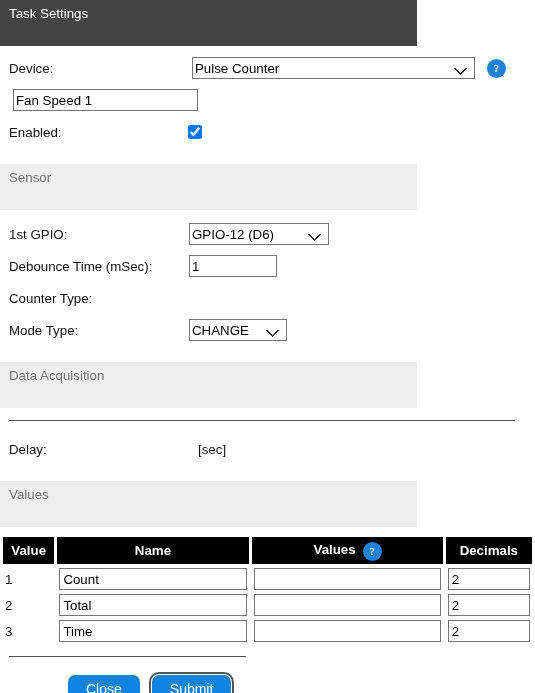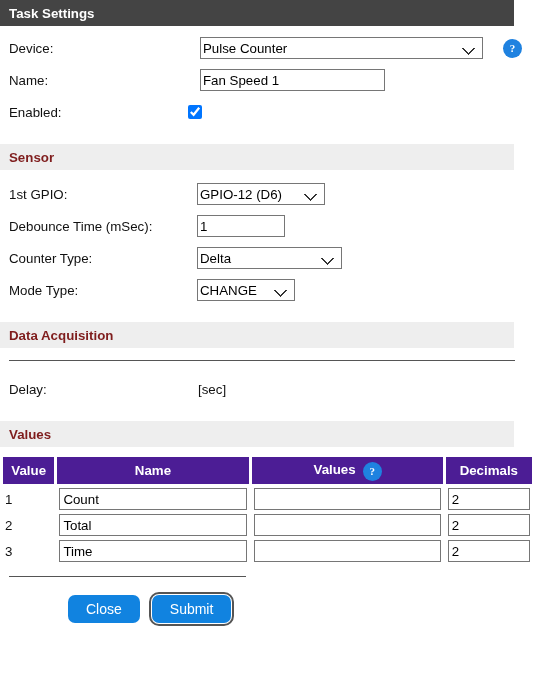--- a/index.html
+++ b/index.html
@@ -13,34 +13,34 @@
     font-family: "Liberation Sans", sans-serif;
     font-size: 13.3px;
     color: #000000;
     overflow: hidden;
     position: relative;
   }
 
   
   .bar {
     box-sizing: border-box;
-    width: 514px;
+    width: 417px;
     margin: 0;
-    padding: 5px 0 3px 9px;
-    font-weight: bold;
+    padding: 5px 0 23px 9px;
+    font-weight: normal;
     font-size: 13.3px;
     line-height: 18px;
   }
   .bar-dark {
     background: #444444;
     color: #ffffff;
   }
   .bar-light {
     background: #eeeeee;
-    color: #7f1d1d;
+    color: #737373;
   }
 
   
   .row {
     display: flex;
     align-items: center;
     height: 32px;
     padding-left: 9px;
     box-sizing: border-box;
   }
@@ -56,38 +56,38 @@
   
   select.ctl, input.ctl {
     box-sizing: border-box;
     font-family: "Liberation Sans", sans-serif;
     font-size: 13.3px;
     color: #000;
     background: #ffffff;
     border: 1px solid #767676;
     height: 22px;
     padding: 1px 2px;
-    margin: 12px;
+    margin: 4px;
     border-radius: 0;
   }
   select.ctl {
     -webkit-appearance: none;
     -moz-appearance: none;
     appearance: none;
     padding-right: 22px;
     background-image:
       linear-gradient(45deg, transparent 49%, #333 49%, #333 61%, transparent 61%),
       linear-gradient(-45deg, transparent 49%, #333 49%, #333 61%, transparent 61%);
     background-position: calc(100% - 13px) 10px, calc(100% - 7px) 10px;
     background-size: 7px 7px, 7px 7px;
     background-repeat: no-repeat;
   }
   .w-device   { width: 283px; }
   .w-name     { width: 185px; }
-  .w-gpio     { width: 128px; }
+  .w-gpio     { width: 140px; }
   .w-debounce { width: 88px; }
   .w-counter  { width: 145px; }
   .w-mode     { width: 98px; }
   .w-delay    { width: 84px; }
 
   input[type=checkbox].cbx {
     width: 14px;
     height: 14px;
     margin: 0;
     vertical-align: middle;
@@ -110,21 +110,21 @@
 
   
   table.values {
     border-collapse: separate;
     border-spacing: 3px 4px;
     margin: 0 0 0 0;
     width: 535px;
     table-layout: fixed;
   }
   table.values th {
-    background: #4c1d95;
+    background: #000000;
     color: #ffffff;
     font-weight: bold;
     font-size: 13.3px;
     text-align: center;
     padding: 5px 2px;
     line-height: 16px;
     white-space: nowrap;
   }
   table.values td {
     padding: 0 2px;
@@ -217,21 +217,20 @@
 
   <div class="row">
     <span class="lbl">Device:</span>
     <select class="ctl w-device">
       <option>Pulse Counter</option>
     </select>
     <span class="help help-inline">?</span>
   </div>
 
   <div class="row">
-    <span class="lbl">Name:</span>
     <input class="ctl w-name" type="text" value="Fan Speed 1" style="">
   </div>
 
   <div class="row">
     <span class="lbl">Enabled:</span>
     <input class="cbx" type="checkbox" checked="" style="">
   </div>
 
 </div>
 
@@ -252,23 +251,20 @@
     </select>
   </div>
 
   <div class="row">
     <span class="lbl">Debounce Time (mSec):</span>
     <input class="ctl w-debounce" type="text" value="1" style="">
   </div>
 
   <div class="row">
     <span class="lbl">Counter Type:</span>
-    <select class="ctl w-counter">
-      <option>Delta</option>
-    </select>
   </div>
 
   <div class="row">
     <span class="lbl">Mode Type:</span>
     <select class="ctl w-mode">
       <option>CHANGE</option>
     </select>
   </div>
 
 </div>

